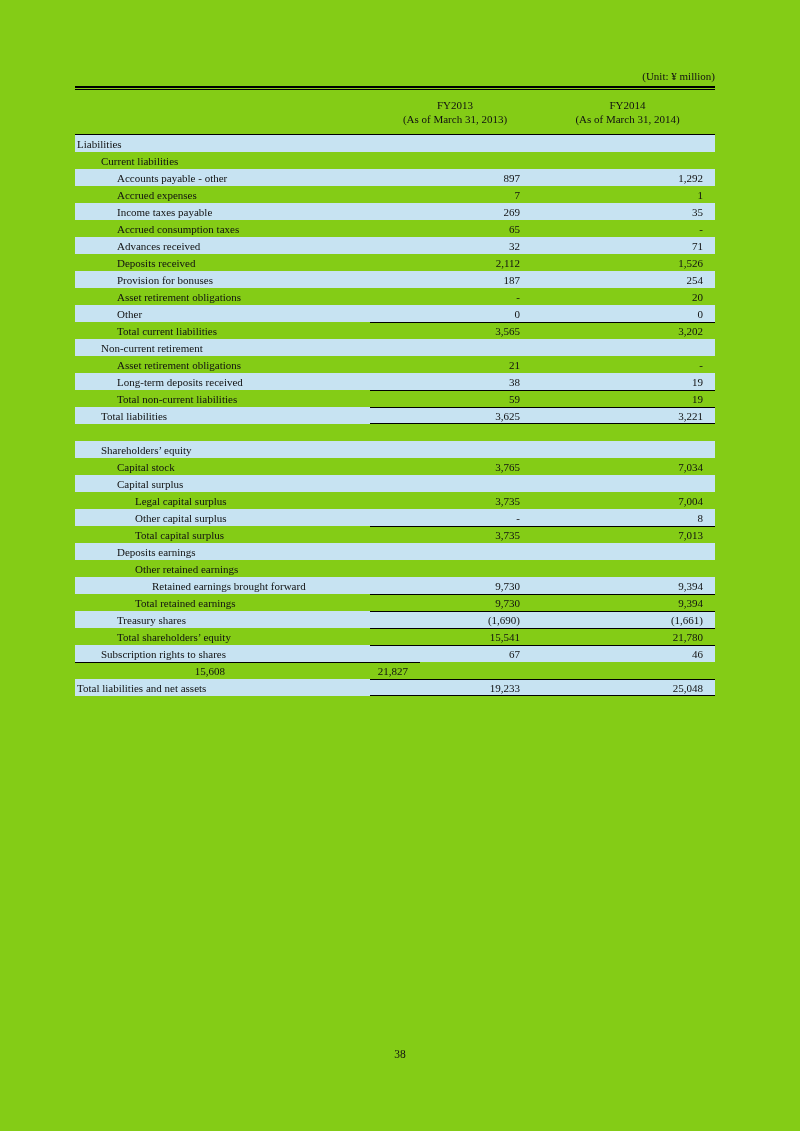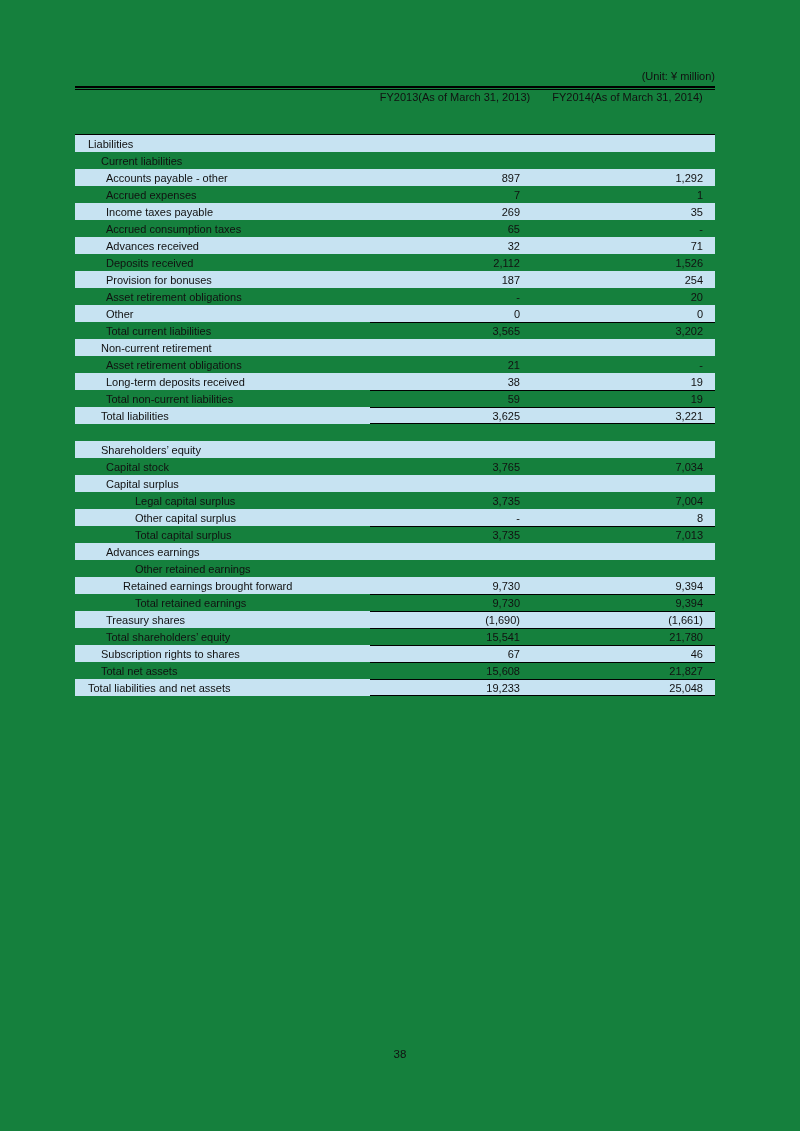--- a/index.html
+++ b/index.html
@@ -4,50 +4,50 @@
 <style>
   * { margin: 0; padding: 0; box-sizing: border-box; }
   html, body { background: #ffffff; }
   body {
     width: 800px; height: 1131px;
     position: relative;
     font-family: "Liberation Sans", sans-serif;
     color: #111;
     overflow: hidden;
   }
-  .page { position: absolute; inset: 0; background: #15803d; }
+  .page { position: absolute; inset: 0; background: #84cc16; font-family: Liberation Serif, serif; }
 
   .unit-label {
     position: absolute; top: 70px; left: 75px; width: 640px;
     text-align: right; font-size: 11px; line-height: 13px;
   }
 
   .table-wrap { position: absolute; top: 86px; left: 75px; width: 640px; }
 
   
   .top-rule { height: 4px; border-top: 2px solid #000; border-bottom: 1px solid #000; }
 
   .thead { display: flex; height: 45px; border-bottom: 1px solid #000; }
   .th-spacer { width: 295px; }
-  .th-col { display: flex; flex-direction: row; justify-content: center; text-align: center; font-size: 11px; line-height: 14px; }
+  .th-col { display: flex; flex-direction: column; justify-content: center; text-align: center; font-size: 11px; line-height: 14px; }
   .th-col.c1 { width: 170px; }
   .th-col.c2 { width: 175px; }
 
   .tbody { width: 640px; }
   .row { display: flex; height: 17px; font-size: 11px; align-items: stretch; }
   .row.shaded { background: var(--shade, #c7e3f2); }
   .row .label {
     width: 295px; white-space: nowrap; overflow: hidden;
     display: flex; align-items: center;
   }
-  .ind0 { padding-left: 13px; }
+  .ind0 { padding-left: 2px; }
   .ind1 { padding-left: 26px; }
-  .ind2 { padding-left: 31px; }
+  .ind2 { padding-left: 42px; }
   .ind3 { padding-left: 60px; }
-  .ind4 { padding-left: 48px; }
+  .ind4 { padding-left: 77px; }
 
   .vals { display: flex; width: 345px; }
   .vals.rt { border-top: 1px solid #000; }
   .vals.rb { border-bottom: 1px solid #000; }
   .v1, .v2 { display: flex; align-items: center; justify-content: flex-end; }
   .v1 { width: 170px; padding-right: 20px; }
   .v2 { width: 175px; padding-right: 12px; }
 
   .page-number {
     position: absolute; top: 1048px; left: 0; width: 800px;
@@ -238,21 +238,21 @@
           </div>
         </div>
         <div class="row">
           <div class="label ind3">Total capital surplus</div>
           <div class="vals rt">
             <div class="v1">3,735</div>
             <div class="v2">7,013</div>
           </div>
         </div>
         <div class="row shaded">
-          <div class="label ind2">Advances earnings</div>
+          <div class="label ind2">Deposits earnings</div>
           <div class="vals">
             <div class="v1"></div>
             <div class="v2"></div>
           </div>
         </div>
         <div class="row">
           <div class="label ind3">Other retained earnings</div>
           <div class="vals">
             <div class="v1"></div>
             <div class="v2"></div>
@@ -287,21 +287,20 @@
           </div>
         </div>
         <div class="row shaded">
           <div class="label ind1">Subscription rights to shares</div>
           <div class="vals rt">
             <div class="v1">67</div>
             <div class="v2">46</div>
           </div>
         </div>
         <div class="row">
-          <div class="label ind1">Total net assets</div>
           <div class="vals rt">
             <div class="v1">15,608</div>
             <div class="v2">21,827</div>
           </div>
         </div>
         <div class="row shaded">
           <div class="label ind0">Total liabilities and net assets</div>
           <div class="vals rt rb">
             <div class="v1">19,233</div>
             <div class="v2">25,048</div>

